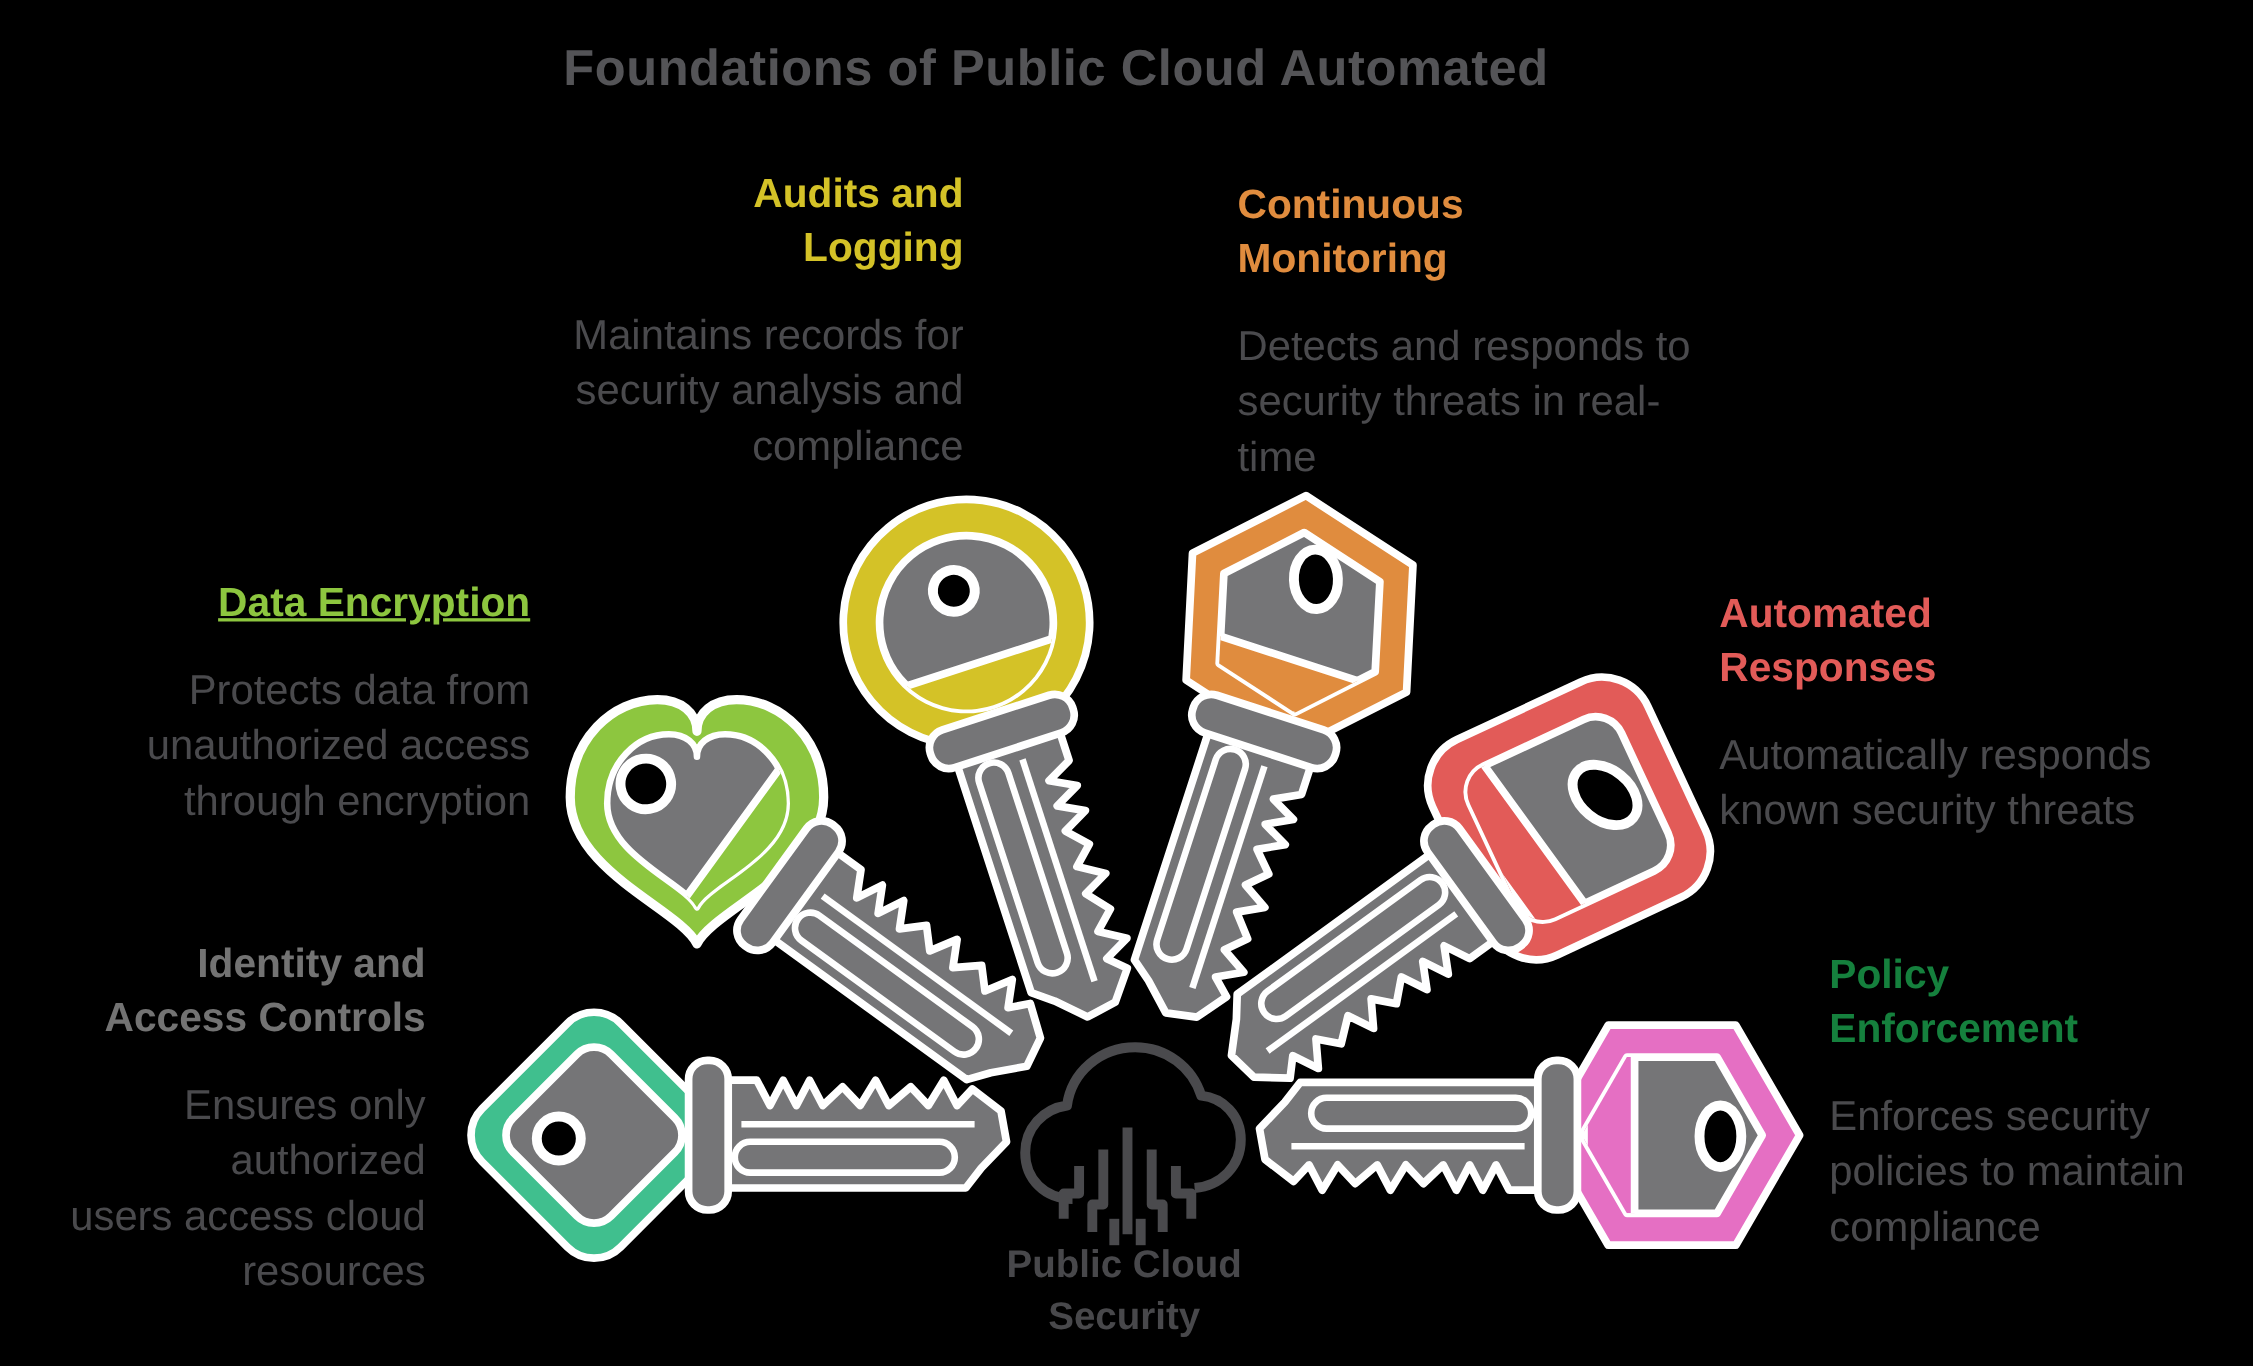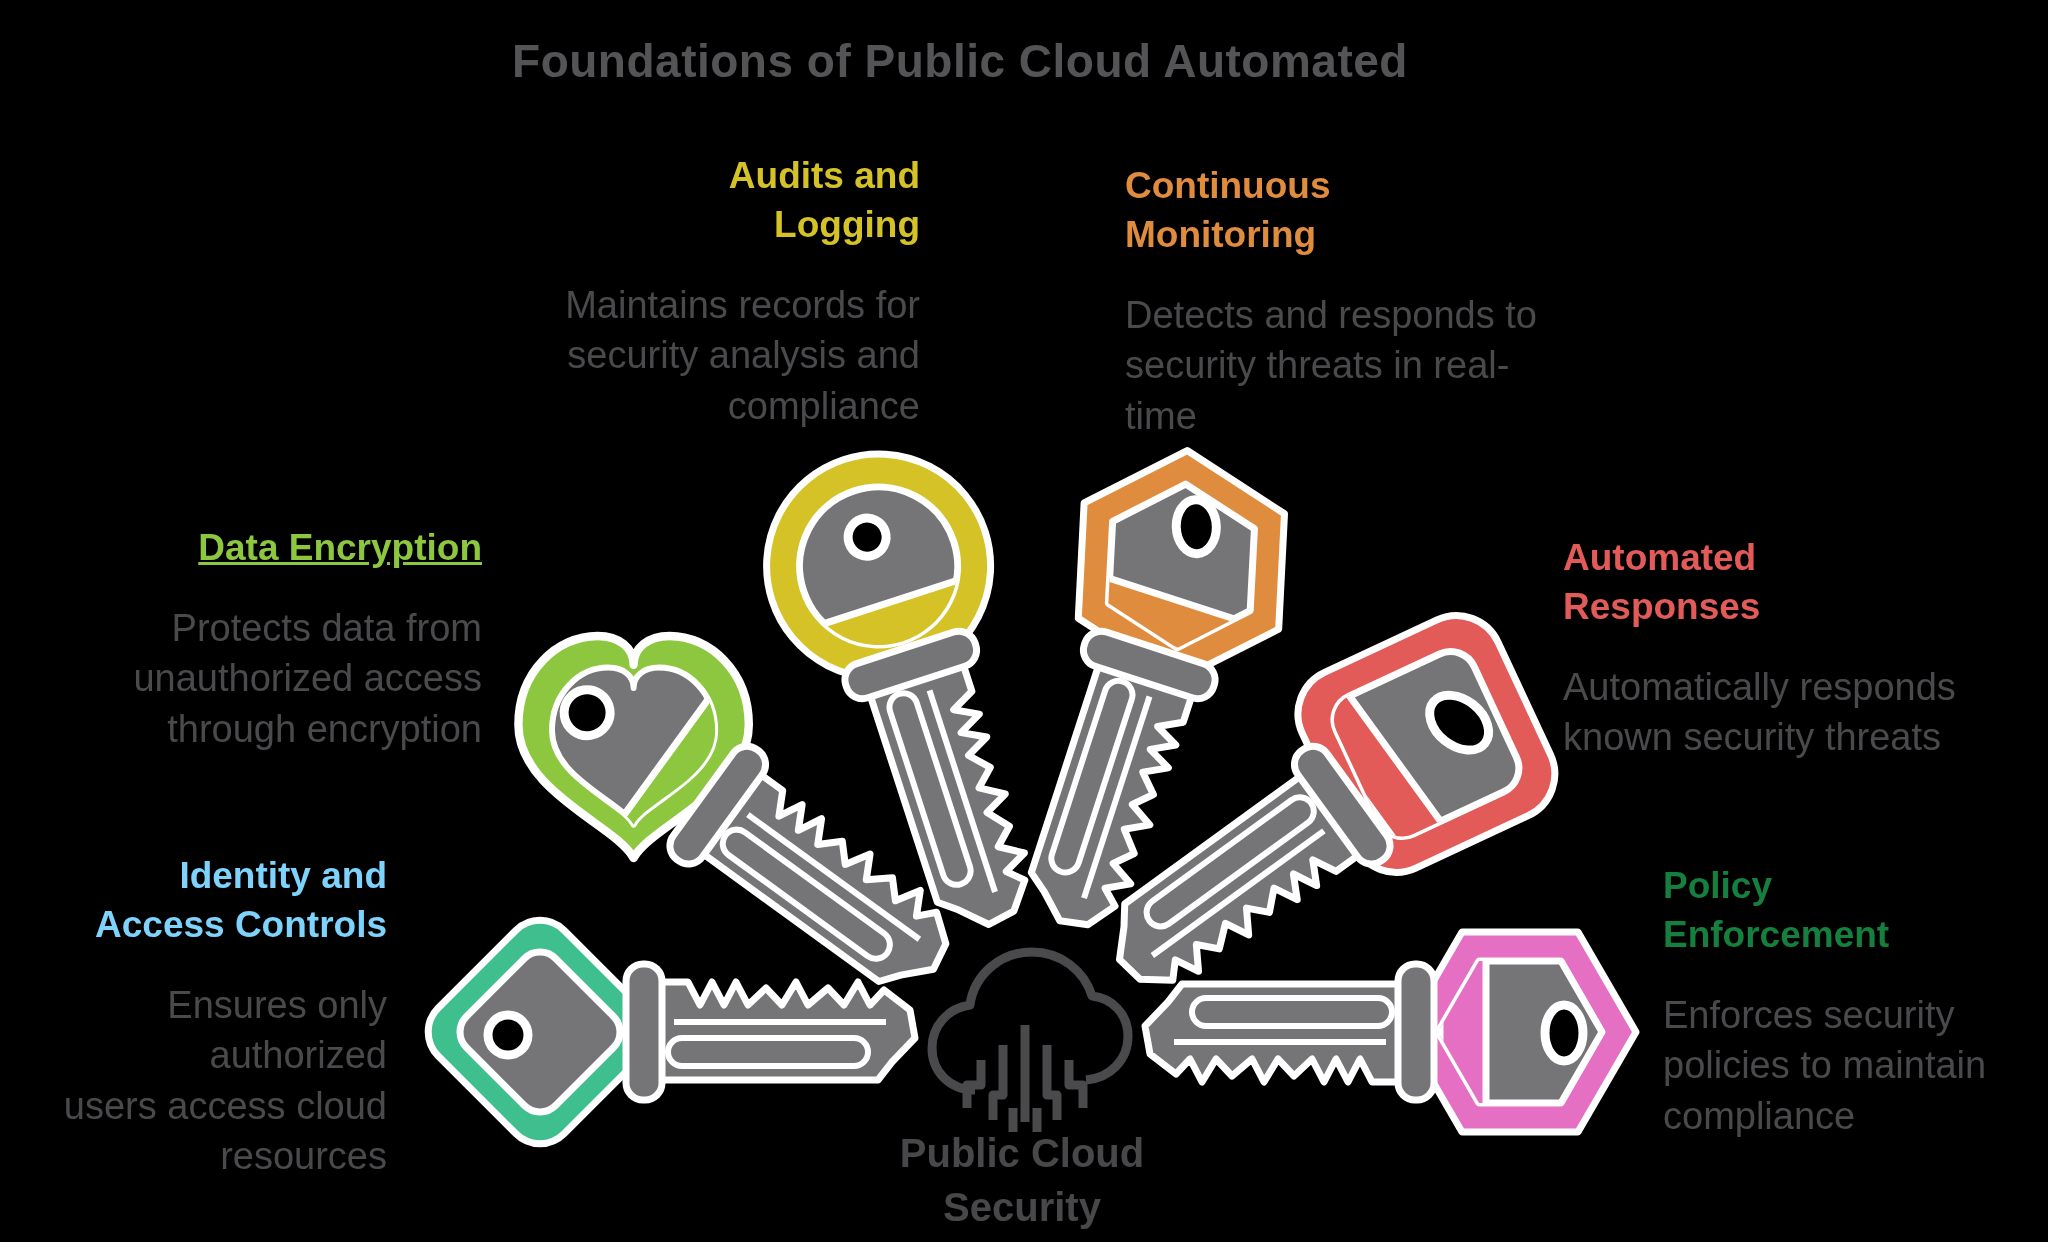--- a/index.html
+++ b/index.html
@@ -8,21 +8,21 @@
   .stage svg{position:absolute;left:0;top:0;}
   .title{position:absolute;left:0;top:34px;width:1920px;text-align:center;
          font-size:46px;font-weight:700;color:#545457;letter-spacing:.5px;}
   .item{position:absolute;}
   .item.right{text-align:right;}
   .item.left{text-align:left;margin-top:10px;}
   .heading{margin:0;font-size:37px;font-weight:700;line-height:1.32;white-space:pre-line;}
   .desc{margin:30px 0 0 0;font-size:38px;font-weight:400;line-height:1.33;
         color:#4a4a4d;white-space:pre-line;}
   .center-label{position:absolute;left:822px;top:1126px;width:400px;text-align:center;
-        font-size:40px;font-weight:700;line-height:1.35;color:#48484b;white-space:pre-line;}
+        font-size:35px;font-weight:700;line-height:1.35;color:#48484b;white-space:pre-line;}
   
   .outline{stroke:#fff;stroke-width:7;stroke-linejoin:round;}
   .kgray{fill:#757577;}
   .khole{fill:#000;stroke:#fff;stroke-width:9;}
   .wline{stroke:#fff;stroke-width:6;fill:none;}
   .slot{stroke-width:6;}
   .cloud{fill:none;stroke:#4a4a4d;stroke-width:9;stroke-linecap:butt;stroke-linejoin:round;}
 </style>
 </head>
 <body>
@@ -139,21 +139,21 @@
       <path class="cloud" d="M1047 1045 V1095 H1057 V1120"></path>
       <path class="cloud" d="M981 1060 V1085 H967 V1108"></path>
       <path class="cloud" d="M1069 1060 V1085 H1083 V1108"></path>
       <path class="cloud" d="M1013 1108 V1132"></path>
       <path class="cloud" d="M1037 1108 V1132"></path>
     </g>
   </svg>
 
   <div class="title" style="color: rgb(84, 84, 87);">Foundations of Public Cloud Automated</div>
 
-  <div class="item right" style="right:1128px;top:152px;text-decoration:underline;">
+  <div class="item right" style="right:1172px;top:152px;text-decoration:underline;">
     <h2 class="heading" style="color: rgb(212, 194, 39);">Audits and
 Logging</h2>
     <p class="desc">Maintains records for
 security analysis and
 compliance</p>
   </div>
 
   <div class="item left" style="left:1125px;top:152px;">
     <h2 class="heading" style="color: rgb(224, 140, 62);">Continuous
 Monitoring</h2>
@@ -170,21 +170,21 @@
   </div>
 
   <div class="item left" style="left:1563px;top:524px;">
     <h2 class="heading" style="color: rgb(226, 91, 88);">Automated
 Responses</h2>
     <p class="desc">Automatically responds
 known security threats</p>
   </div>
 
   <div class="item right" style="right:1661px;top:852px;">
-    <h2 class="heading" style="color: #7dd3fc;">Identity and
+    <h2 class="heading" style="color: #737373;">Identity and
 Access Controls</h2>
     <p class="desc">Ensures only authorized
 users access cloud
 resources</p>
   </div>
 
   <div class="item left" style="left:1663px;top:852px;">
     <h2 class="heading" style="color: #15803d;">Policy
 Enforcement</h2>
     <p class="desc">Enforces security

